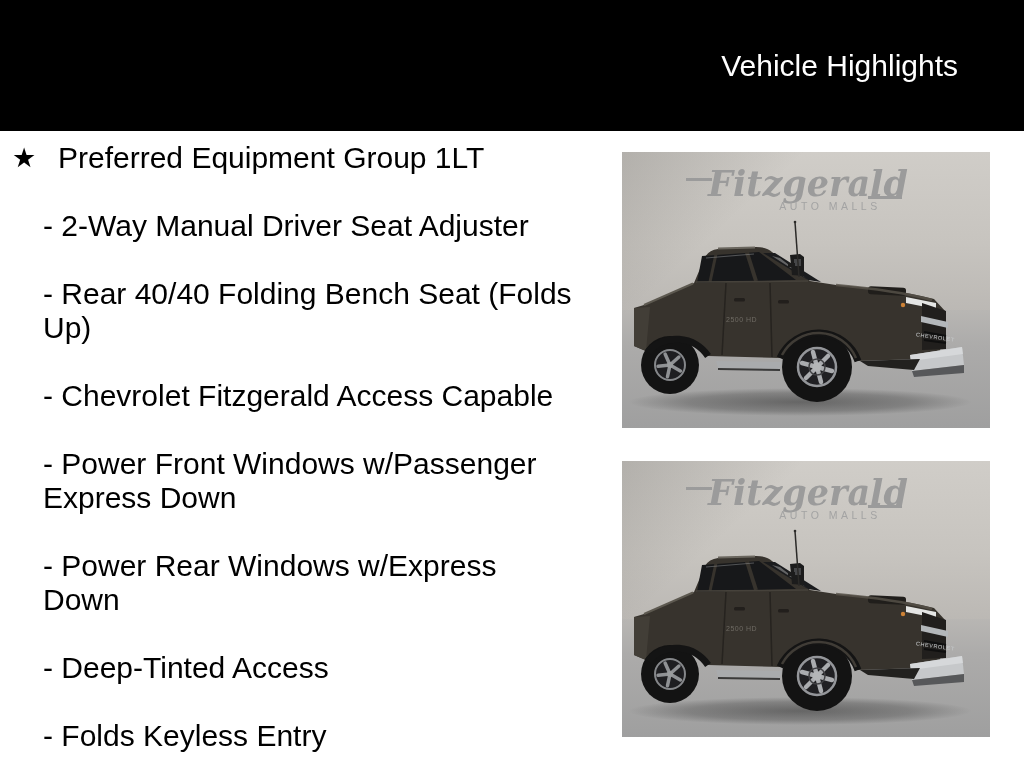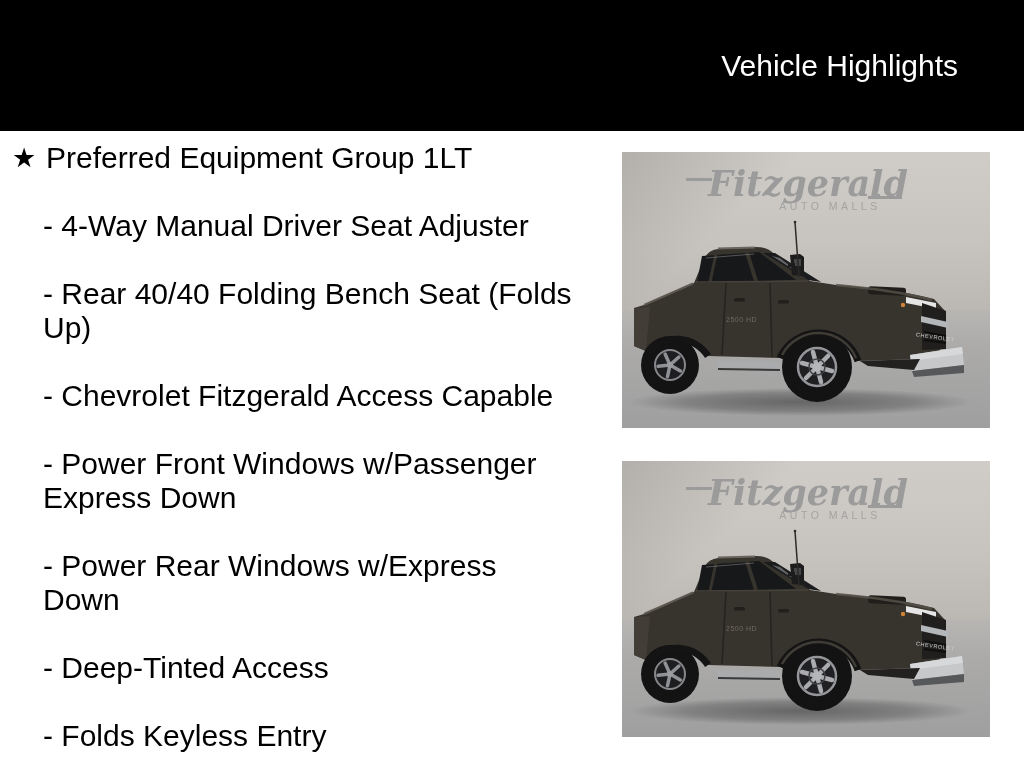--- a/index.html
+++ b/index.html
@@ -21,39 +21,39 @@
   }
   .features {
     position:absolute; left:43px; top:141px; width:532px;
     font-size:30px; line-height:34px;
   }
   .features p { margin:0 0 34px 0; }
   .primary { position:relative; }
   .star {
     position:absolute; left:-31px; top:0px; font-size:27px; line-height:34px;
   }
-  .primary .label { margin-left:3px; }
+  .primary .label { margin-left:15px; }
   .photos { position:absolute; left:622px; top:152px; width:368px; }
   .photo { margin:0 0 33px 0; padding:0; width:368px; height:276px; }
   .photo svg { display:block; width:368px; height:276px; }
 </style>
 </head>
 <body>
 
 <div class="slide">
 
   <header class="topbar">
     <h1 class="title">Vehicle Highlights</h1>
   </header>
 
   <section class="features">
     <p class="primary">
       <span class="star">★</span><span class="label">Preferred Equipment Group 1LT</span>
     </p>
-    <p>- 4-Way Manual Driver Seat Adjuster</p>
+    <p>- 2-Way Manual Driver Seat Adjuster</p>
     <p>- Rear 40/40 Folding Bench Seat (Folds Up)</p>
     <p>- Chevrolet Fitzgerald Access Capable</p>
     <p>- Power Front Windows w/Passenger Express Down</p>
     <p>- Power Rear Windows w/Express Down</p>
     <p>- Deep-Tinted Access</p>
     <p>- Folds Keyless Entry</p>
   </section>
 
   <aside class="photos">
     <figure class="photo">

